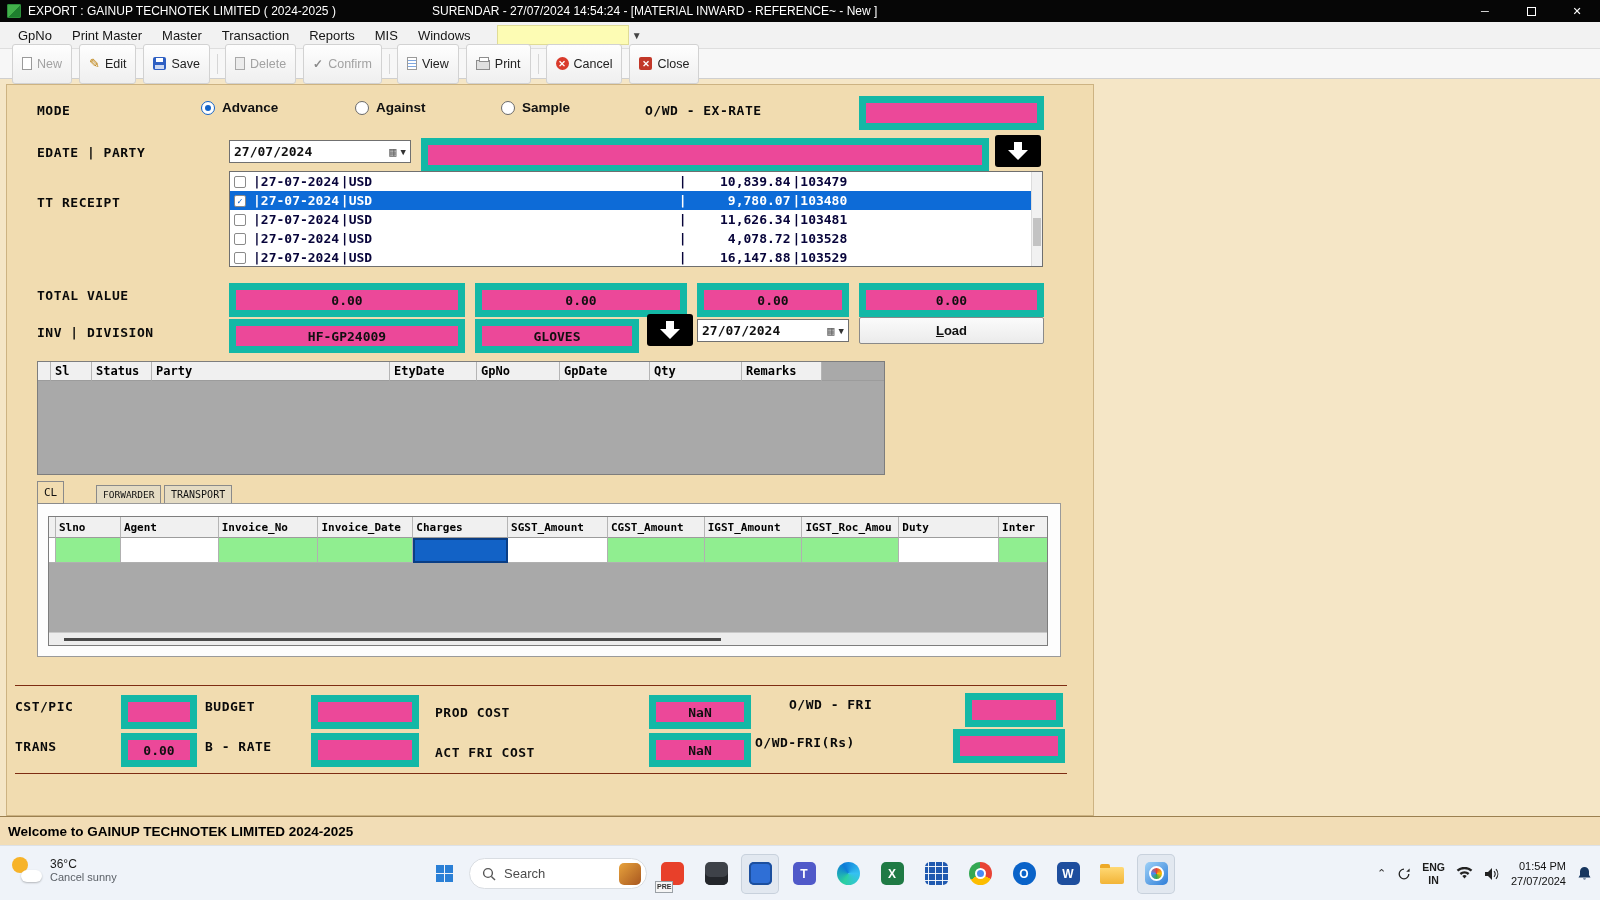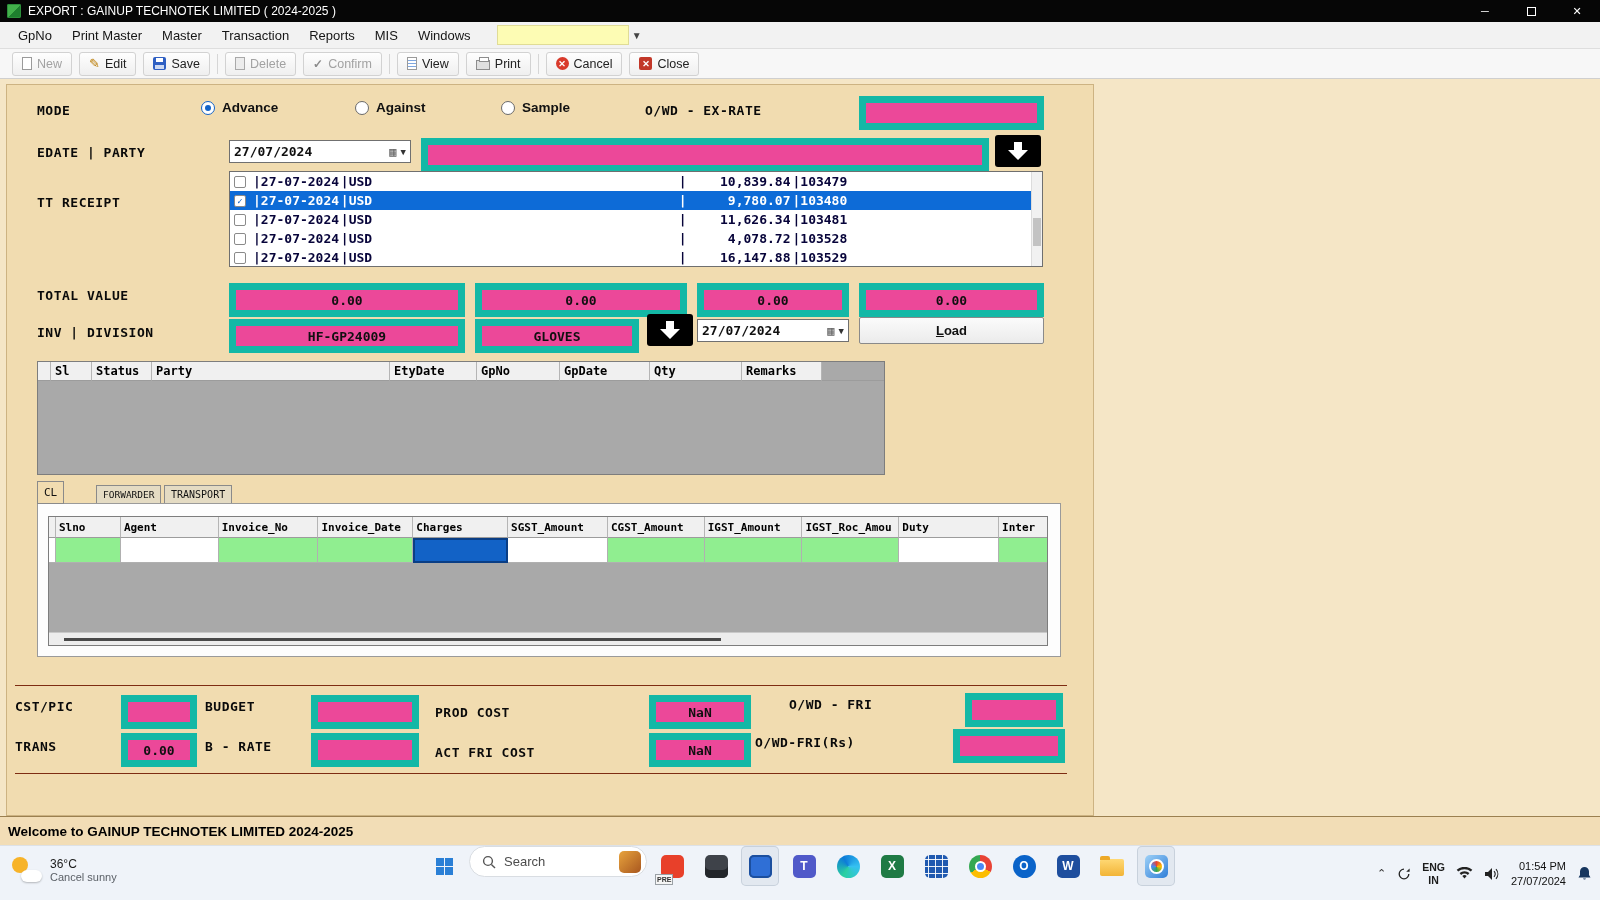--- a/index.html
+++ b/index.html
@@ -17,21 +17,21 @@
 .win-btn .box{width:9px;height:9px;border:1px solid #fff}
 
 
 .menubar{position:absolute;top:22px;left:0;right:0;height:27px;background:#f2f2f2;border-bottom:1px solid #dedede;display:flex;align-items:center;font-size:13px;color:#151515;padding-left:8px}
 .menu-item{padding:4px 10px;white-space:nowrap}
 .quick-box{margin-left:16px;width:132px;height:20px;background:#fdfcb4;border:1px solid #e0dc96;font:13px "Liberation Sans",sans-serif;padding:0 4px;outline:none}
 .quick-caret{font-size:10px;color:#444;margin-left:3px}
 
 
 .toolbar{position:absolute;top:49px;left:0;right:0;height:30px;background:#f7f7f7;border-bottom:1px solid #cfcfcf;display:flex;align-items:center;padding-left:12px;gap:7px;font-size:12.5px}
-.tbtn{display:flex;align-items:center;gap:5px;height:24px;padding:0 9px;border:1px solid #d2d2d2;border-radius:3px;background:linear-gradient(#fefefe,#efefef);color:#222;white-space:nowrap}
+.tbtn{display:flex;align-items:center;gap:5px;height:40px;padding:0 9px;border:1px solid #d2d2d2;border-radius:3px;background:linear-gradient(#fefefe,#efefef);color:#222;white-space:nowrap}
 .tbtn.disabled{color:#a2a2a2}
 .tsep{width:1px;height:20px;background:#d6d6d6}
 .i{display:inline-block;flex:none}
 .i-page{width:10px;height:13px;background:#fff;border:1px solid #9a9a9a}
 .i-edit{color:#b97a00;font-size:13px;line-height:13px}
 .i-save{width:13px;height:13px;background:#2e5fc3;border-radius:2px;position:relative}
 .i-save::after{content:"";position:absolute;left:3px;top:1px;width:7px;height:4px;background:#fff}
 .i-save::before{content:"";position:absolute;left:2px;bottom:1px;width:9px;height:4px;background:#cdd9f2}
 .i-del{width:10px;height:13px;background:#ececec;border:1px solid #a9a9a9}
 .i-ok{color:#8b8b8b;font-weight:bold;font-size:12px;line-height:12px}
@@ -99,21 +99,21 @@
 .statusbar{position:absolute;left:0;top:816px;width:1600px;height:29px;background:#f2ddb6;border-top:1px solid #9b8050;display:flex;align-items:center;padding-left:8px;font:bold 13.5px "Liberation Sans",sans-serif;color:#000}
 
 
 .taskbar{position:absolute;left:0;top:845px;width:1600px;height:55px;background:#eff3f9;border-top:1px solid #dde1e6}
 .weather{position:absolute;left:10px;top:8px;display:flex;align-items:center;gap:8px}
 .w-icon{width:32px;height:32px;position:relative}
 .sun{position:absolute;left:2px;top:3px;width:16px;height:16px;border-radius:50%;background:#f7b329}
 .cloud{position:absolute;right:0;bottom:4px;width:21px;height:12px;border-radius:8px;background:#fff;box-shadow:0 1px 2px rgba(0,0,0,.25)}
 .w-temp{font-size:12px;color:#1b1b1b}
 .w-cond{font-size:11px;color:#5a5f66}
-.tb-center{position:absolute;left:50%;top:0;height:55px;transform:translateX(-50%);display:flex;gap:6px}
+.tb-center{position:absolute;left:50%;top:0;height:55px;transform:translateX(-50%);display:flex;align-items:center;gap:6px}
 .tb-slot{width:38px;height:40px;display:flex;align-items:center;justify-content:center;border-radius:5px;position:relative;flex:none}
 .tb-slot.open{background:#e2e8f0;box-shadow:inset 0 0 0 1px #c8d1dc}
 .win-logo{width:17px;height:17px;display:grid;grid-template-columns:8px 8px;grid-template-rows:8px 8px;gap:1px}
 .win-logo span{background:#2a7fd6}
 .searchbox{width:178px;height:31px;border-radius:16px;background:#fff;border:1px solid #d9dde2;display:flex;align-items:center;padding:0 5px 0 12px;gap:8px;color:#4c4c4c;font-size:13px;flex:none}
 .search-cam{margin-left:auto;width:22px;height:22px;border-radius:5px;background:linear-gradient(135deg,#e8a33d,#a8571f)}
 .ai{width:23px;height:23px;border-radius:5px;display:flex;align-items:center;justify-content:center;font:bold 12px "Liberation Sans",sans-serif;color:#fff}
 .ai-pre{background:#e8402a}
 .pre-badge{position:absolute;left:2px;bottom:1px;background:#f5f5f5;border:1px solid #9aa0a6;font:bold 7px "Liberation Sans",sans-serif;padding:0 1px;color:#333;line-height:1.3}
 .ai-dark{background:#3e4249;box-shadow:inset 0 -8px 0 #23262b}
@@ -140,20 +140,21 @@
 .clock{display:flex;flex-direction:column;align-items:flex-end;font-size:11px;line-height:1.35;color:#111}
 </style>
 </head>
 <body>
 
 <div class="screen">
 
   <div class="titlebar">
     <span class="appicon"></span>
     <span class="tb-title">EXPORT : GAINUP TECHNOTEK LIMITED ( 2024-2025 )</span>
+    <span class="tb-sub">SURENDAR - 27/07/2024 14:54:24 - [MATERIAL INWARD - REFERENCE~ - New ]</span>
     <span class="win-controls">
       <span class="win-btn">
           <span>─</span>
         </span>
       <span class="win-btn">
           <span class="box"></span>
         </span>
       <span class="win-btn">
           <span>✕</span>
         </span>

